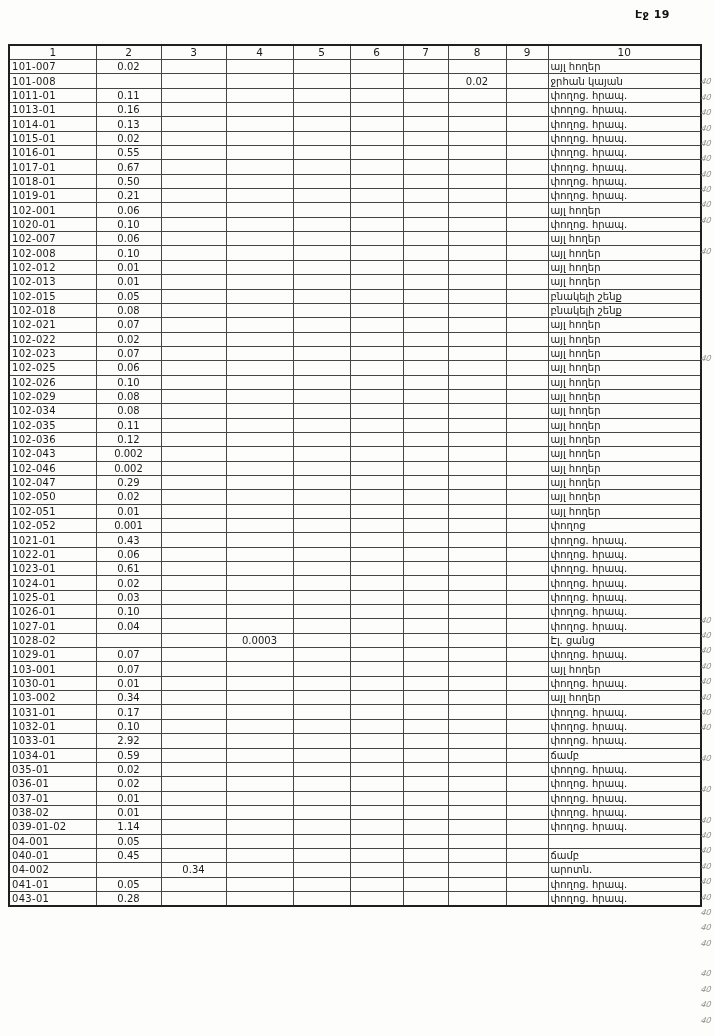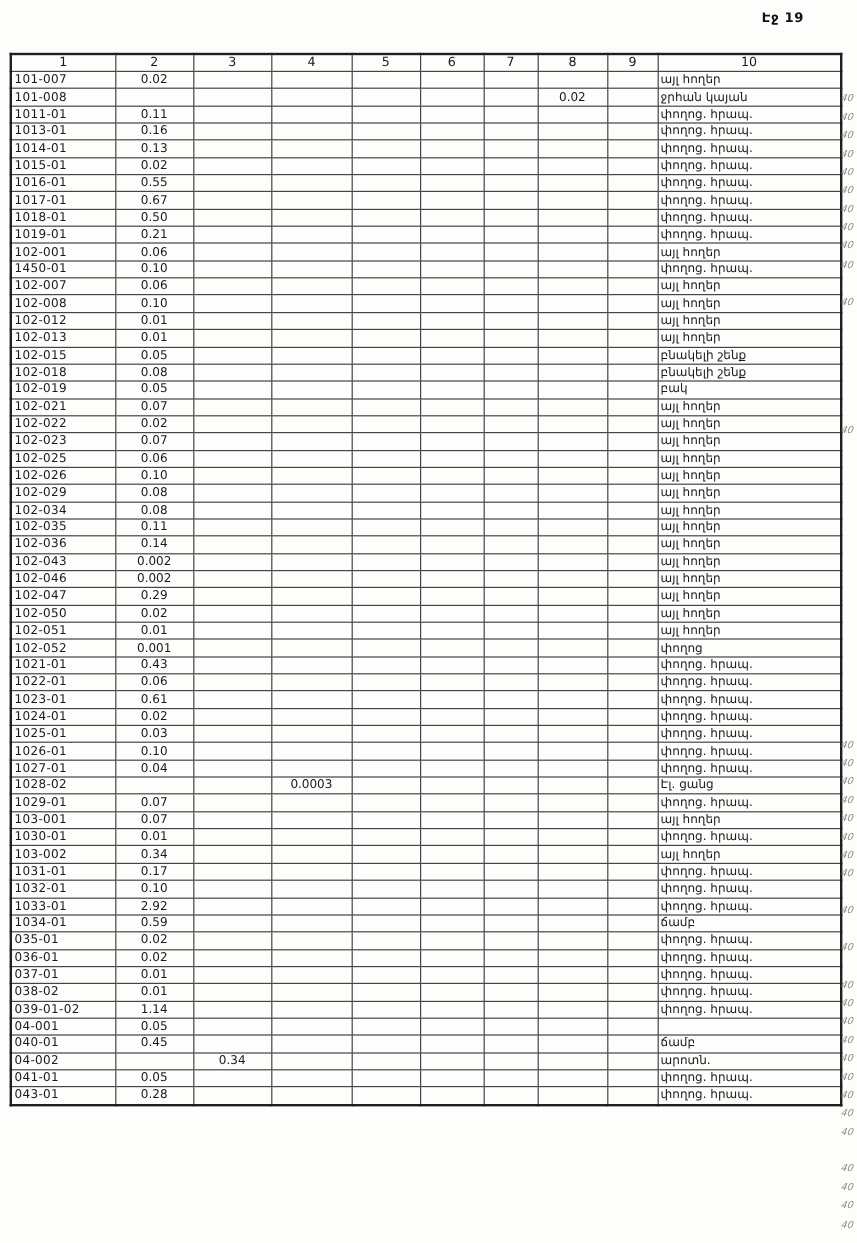--- a/index.html
+++ b/index.html
@@ -201,21 +201,21 @@
           <td class="c3"></td>
           <td class="c4"></td>
           <td class="c5"></td>
           <td class="c6"></td>
           <td class="c7"></td>
           <td class="c8"></td>
           <td class="c9"></td>
           <td class="c10">այլ հողեր</td>
         </tr>
         <tr>
-          <td class="c1">1450-01</td>
+          <td class="c1">1020-01</td>
           <td class="c2">0.10</td>
           <td class="c3"></td>
           <td class="c4"></td>
           <td class="c5"></td>
           <td class="c6"></td>
           <td class="c7"></td>
           <td class="c8"></td>
           <td class="c9"></td>
           <td class="c10">փողոց. հրապ.</td>
         </tr>
@@ -285,32 +285,20 @@
           <td class="c3"></td>
           <td class="c4"></td>
           <td class="c5"></td>
           <td class="c6"></td>
           <td class="c7"></td>
           <td class="c8"></td>
           <td class="c9"></td>
           <td class="c10">բնակելի շենք</td>
         </tr>
         <tr>
-          <td class="c1">102-019</td>
-          <td class="c2">0.05</td>
-          <td class="c3"></td>
-          <td class="c4"></td>
-          <td class="c5"></td>
-          <td class="c6"></td>
-          <td class="c7"></td>
-          <td class="c8"></td>
-          <td class="c9"></td>
-          <td class="c10">բակ</td>
-        </tr>
-        <tr>
           <td class="c1">102-021</td>
           <td class="c2">0.07</td>
           <td class="c3"></td>
           <td class="c4"></td>
           <td class="c5"></td>
           <td class="c6"></td>
           <td class="c7"></td>
           <td class="c8"></td>
           <td class="c9"></td>
           <td class="c10">այլ հողեր</td>
@@ -394,21 +382,21 @@
           <td class="c4"></td>
           <td class="c5"></td>
           <td class="c6"></td>
           <td class="c7"></td>
           <td class="c8"></td>
           <td class="c9"></td>
           <td class="c10">այլ հողեր</td>
         </tr>
         <tr>
           <td class="c1">102-036</td>
-          <td class="c2">0.14</td>
+          <td class="c2">0.12</td>
           <td class="c3"></td>
           <td class="c4"></td>
           <td class="c5"></td>
           <td class="c6"></td>
           <td class="c7"></td>
           <td class="c8"></td>
           <td class="c9"></td>
           <td class="c10">այլ հողեր</td>
         </tr>
         <tr>

